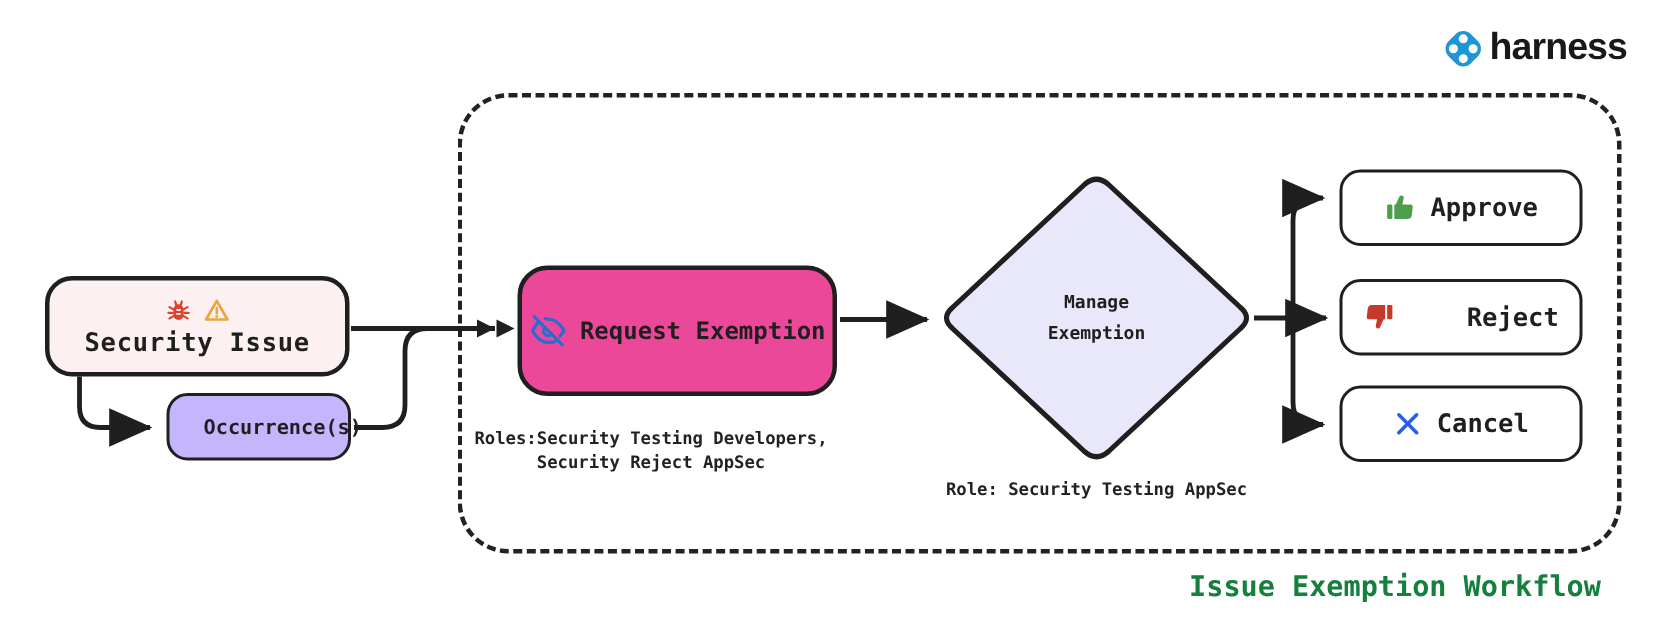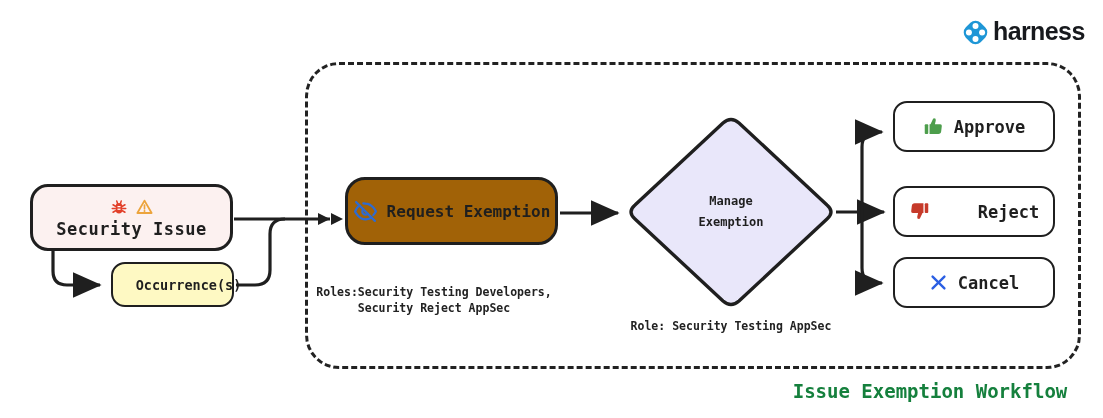--- a/index.html
+++ b/index.html
@@ -21,34 +21,34 @@
     border:2.5px solid #1f1f1f;background:#fff;z-index:2;
   }
   .node-security{
     left:30px;top:184px;width:203px;height:67px;border-radius:18px;
     background:#fcf1f0;border-width:3px;flex-direction:column;gap:2px;
   }
   .icon-row{display:flex;align-items:center;gap:7px;height:20px;}
   .node-security .label{font-size:17px;font-weight:bold;letter-spacing:0.5px;}
   .node-occurrence{
     left:111px;top:262px;width:123px;height:45px;border-radius:14px;
-    background:#fef9c3;
+    background:#c4b5fd;
     padding-left:32px;
   }
   .node-occurrence .label{font-size:13.5px;font-weight:bold;}
   .node-request{
-    left:345px;top:177px;width:213px;height:68px;border-radius:20px;
-    background:#a16207;border-width:3px;gap:9px;
+    left:345px;top:177px;width:213px;height:87px;border-radius:20px;
+    background:#ec4899;border-width:3px;gap:9px;
   }
   .node-request .label{font-size:16px;font-weight:bold;}
   .node-action{
     left:893px;width:162px;height:51px;border-radius:14px;background:#ffffff;gap:10px;
   }
   .node-action .label{font-size:17px;font-weight:bold;}
-  .node-approve{top:101px;}
+  .node-approve{top:113px;}
   .node-reject{top:186px;gap:48px;}
   .node-cancel{top:257px;}
   .diamond-label{
     left:661px;top:191px;width:140px;text-align:center;z-index:3;
     font-size:12px;font-weight:bold;line-height:21px;
   }
   .note{
     z-index:3;text-align:center;font-size:11.5px;line-height:15.5px;color:#222;
     font-weight:bold;
   }

